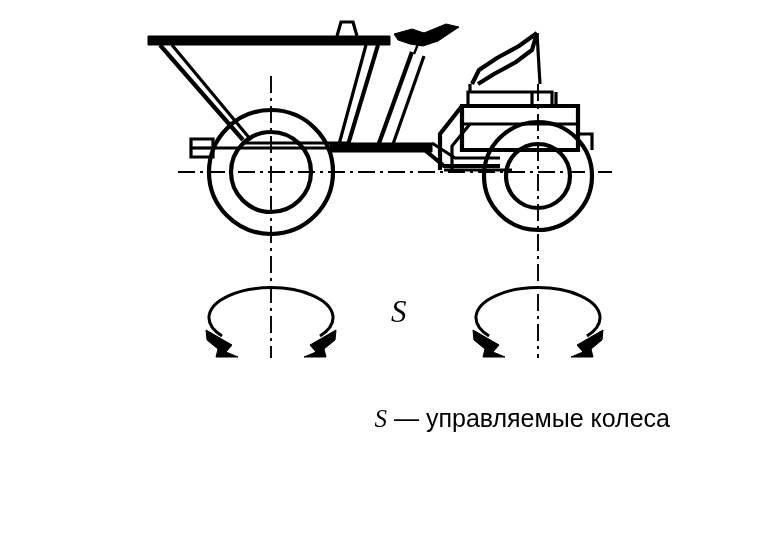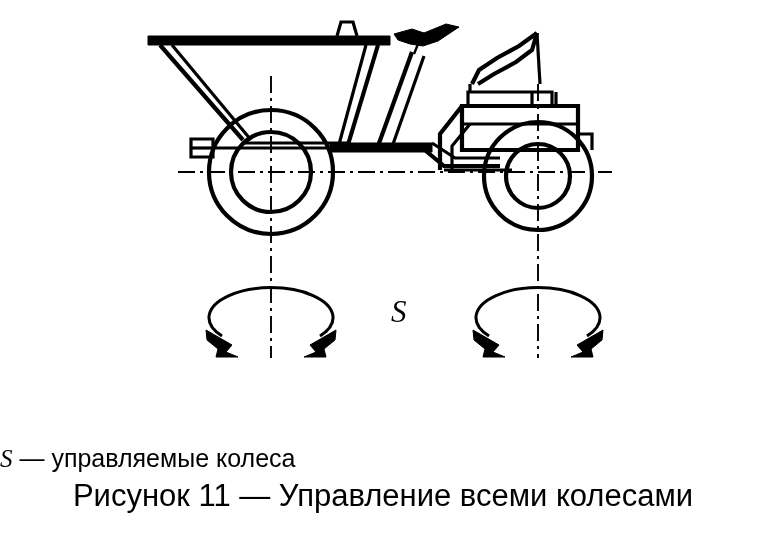--- a/index.html
+++ b/index.html
@@ -78,28 +78,27 @@
   }
   #s-marker {
     left: 391px;
     top: 296px;
   }
   #legend-line {
     position: absolute;
     left: 0;
     top: 404px;
     width: 670px;
-    text-align: left;
+    text-align: right;
     font-family: "Liberation Sans", sans-serif;
     font-size: 25px;
     font-weight: 400;
     color: #000000;
     white-space: nowrap;
     letter-spacing: 0px;
-    margin-top: 40px;
   }
   #legend-line .sym {
     font-family: "Liberation Serif", serif;
     font-style: italic;
     font-size: 25px;
   }
   #caption-line {
     position: absolute;
     left: 0;
     top: 478px;
@@ -230,15 +229,14 @@
   </svg>
 
   <div class="label-s" id="s-marker">S</div>
 
   <div id="legend-line">
     <span class="sym">S</span>
     <span>—</span>
     <span>управляемые колеса</span>
   </div>
 
-  <div id="caption-line">Рисунок 11 — Управление всеми колесами</div>
 
 </div>
 
 </body></html>

